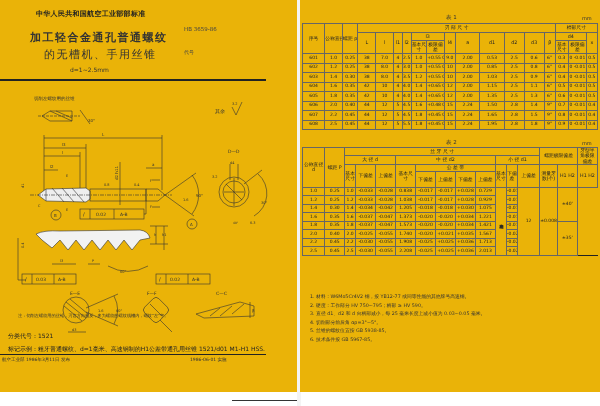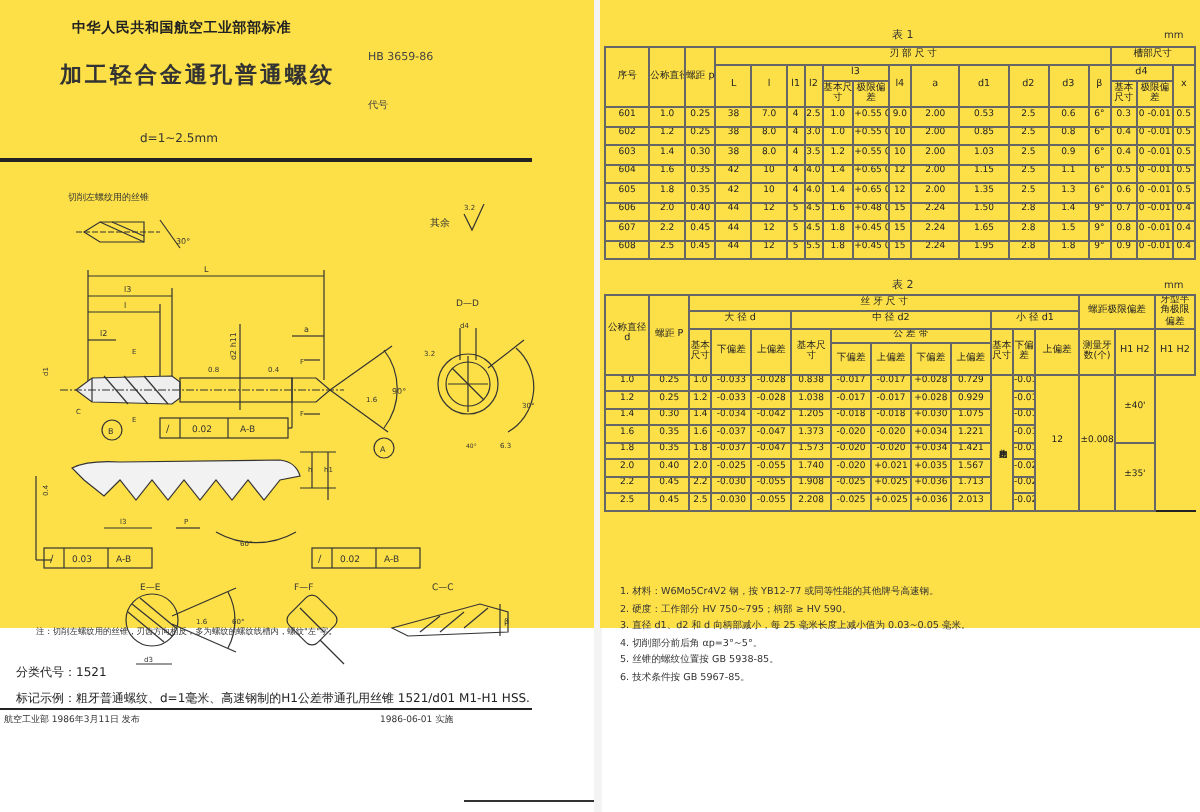--- a/index.html
+++ b/index.html
@@ -1,18 +1,18 @@
 <!DOCTYPE html>
 <html><head>
 <meta charset="utf-8">
 <style>
   * { box-sizing: border-box; margin: 0; padding: 0; }
   html, body { width: 600px; height: 406px; background: #ffffff; overflow: hidden; }
   body { font-family: "DejaVu Sans", sans-serif; color: #222; position: relative; }
-  .page { position: absolute; top: 0; height: 314px; background: #fde047; }
+  .page { position: absolute; top: 0; height: 392px; background: #eab308; }
   .page-left { left: 0; width: 298px; }
   .page-right { left: 300px; width: 300px; }
   .gutter { position: absolute; left: 297px; top: 0; width: 4px; height: 406px; background: #f4f4f4; }
 
   .std-org { position: absolute; left: 36px; top: 9px; font-size: 7px; font-weight: bold; letter-spacing: 0.3px; }
   .std-code { position: absolute; left: 184px; top: 26px; font-size: 5.5px; color: #444; }
   .std-replace { position: absolute; left: 184px; top: 49px; font-size: 5px; color: #444; }
   .title1 { position: absolute; left: 30px; top: 30px; font-size: 11px; letter-spacing: 1.5px; color: #333; font-family: "DejaVu Serif", serif; font-weight: bold; }
   .title2 { position: absolute; left: 44px; top: 47px; font-size: 11px; letter-spacing: 1.5px; color: #333; font-family: "DejaVu Serif", serif; }
   .title-range { position: absolute; left: 70px; top: 66px; font-size: 6px; color: #333; }
@@ -43,20 +43,21 @@
   .notes-right div { white-space: nowrap; }
 </style>
 </head>
 <body>
 
 <div class="page page-left">
   <div class="std-org">中华人民共和国航空工业部部标准</div>
   <div class="std-code">HB 3659-86</div>
   <div class="std-replace">代号</div>
   <div class="title1">加工轻合金通孔普通螺纹</div>
+  <div class="title2">的无槽机、手用丝锥</div>
   <div class="title-range">d=1~2.5mm</div>
   <div class="header-rule"></div>
 
   <div class="drawing">
     <svg viewBox="0 0 298 220">
       <g stroke="#333" stroke-width="0.6" fill="none">
 
         <text x="34" y="20" font-size="4.5" stroke="none">切削左螺纹用的丝锥</text>
         <polygon points="42,36 50,31 72,31 72,41 50,41"></polygon>
         <line x1="50" y1="31" x2="72" y2="41"></line>

